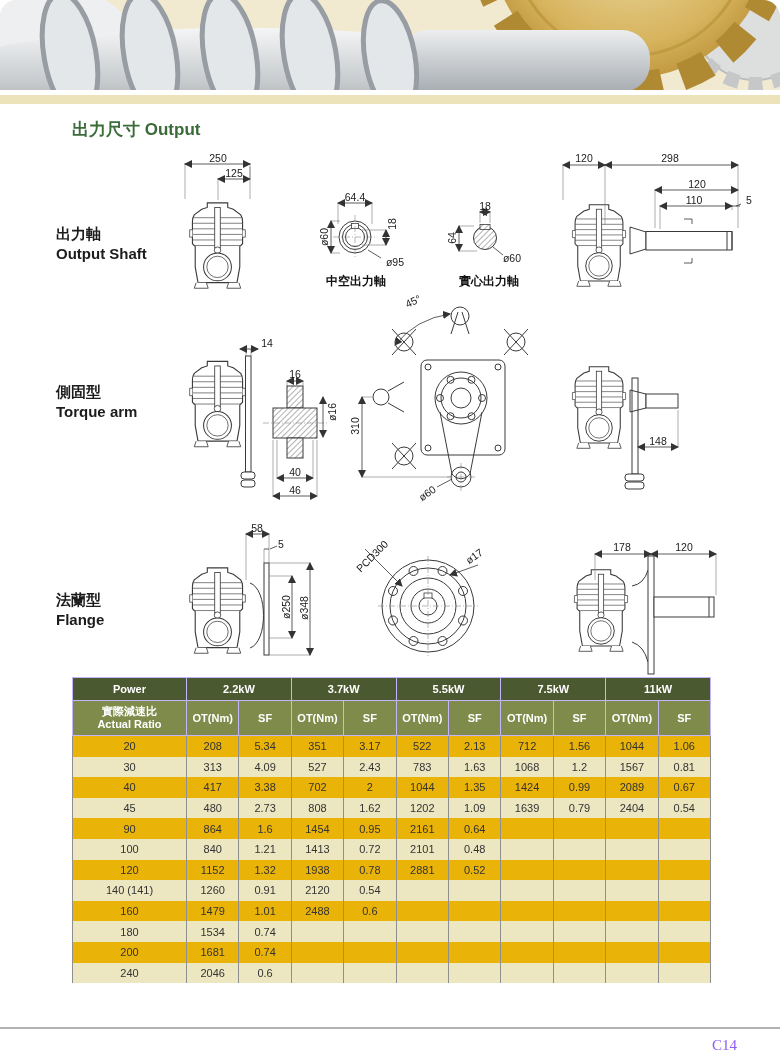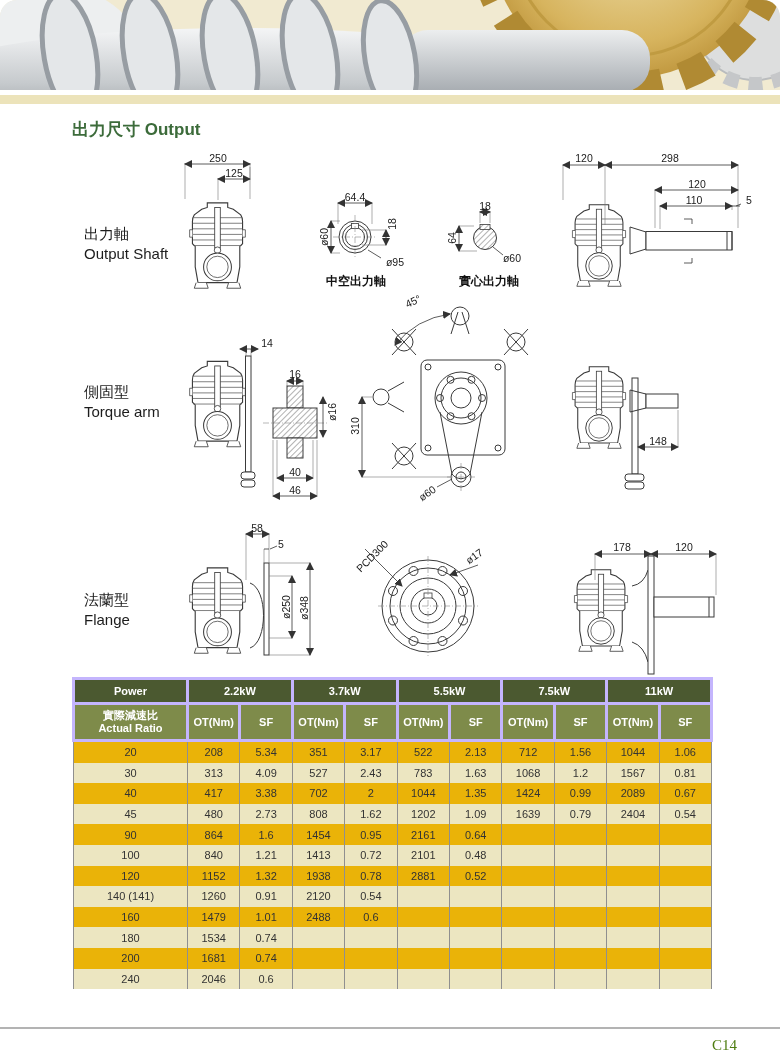--- a/index.html
+++ b/index.html
@@ -1,46 +1,46 @@
 <!DOCTYPE html>
 <html><head>
 <meta charset="utf-8">
 <style>
   html,body{margin:0;padding:0;background:#fff;}
   #page{position:relative;width:780px;height:1060px;background:#fff;overflow:hidden;
         font-family:"Liberation Sans","DejaVu Sans",sans-serif;color:#222;border-radius:17px;}
   .band{position:absolute;left:0;top:95px;width:780px;height:9px;background:#ece3ba;}
   .title{position:absolute;left:72px;top:118px;font-size:17px;font-weight:bold;color:#3c6b3a;}
-  .sec-label{position:absolute;left:84px;font-size:15px;color:#1c1c1c;line-height:20px;white-space:nowrap;}
+  .sec-label{position:absolute;left:56px;font-size:15px;color:#1c1c1c;line-height:20px;white-space:nowrap;font-weight:bold;}
   svg.draw{position:absolute;left:0;}
   .dim{position:absolute;font-size:10.5px;color:#1a1a1a;white-space:nowrap;
        transform:translate(-50%,-50%);}
   .dim.v{transform:translate(-50%,-50%) rotate(-90deg);}
   .dim.r25{transform:translate(-50%,-50%) rotate(-25deg);}
   .dim.r35{transform:translate(-50%,-50%) rotate(-35deg);}
   .dim.r45{transform:translate(-50%,-50%) rotate(-45deg);}
   .cap{position:absolute;font-size:12px;font-weight:600;color:#111;transform:translate(-50%,-50%);white-space:nowrap;}
   
   .spec{position:absolute;left:72px;top:677px;width:638px;border-collapse:collapse;
         table-layout:fixed;font-size:11px;}
-  .spec th{color:#fff;font-weight:bold;padding:0;text-align:center;border:3px solid #c4b5fd;}
+  .spec th{color:#fff;font-weight:bold;padding:0;text-align:center;border:1px solid #c4b5fd;}
   .spec thead tr.r1 th{background:#4b5930;height:22px;}
   .spec thead tr.r2 th{background:#7e8b4a;height:34px;}
   .spec thead .two-line{line-height:13px;}
   .spec tbody td{height:20.6px;padding:0;text-align:center;color:#333;
         border-left:1px solid #8f8f8f;border-right:1px solid #8f8f8f;
         border-top:none;border-bottom:none;}
   .spec tbody tr{background:#eab308;}
   .spec tbody tr.alt{background:#ece6c1;}
   
   .footline{position:absolute;left:0;top:1027px;width:780px;height:2px;background:#b3b3b3;}
   .logo{position:absolute;left:617px;top:1033px;display:flex;align-items:center;gap:6px;margin-top:44px;}
   .brand{font-size:15px;font-weight:bold;color:#cf1f26;letter-spacing:1px;}
   .pageno{position:absolute;left:712px;top:1037px;font-family:"Liberation Serif",serif;
-          font-size:15px;color:#4d7c0f;}
+          font-size:15px;color:#8b5cf6;}
   .ln{stroke:#3a3a3a;stroke-width:1;fill:none;}
   .dimln{stroke:#333;stroke-width:0.8;fill:none;}
   .extln{stroke:#777;stroke-width:0.6;fill:none;}
   .cl{stroke:#888;stroke-width:0.6;fill:none;stroke-dasharray:6 2 1 2;}
 </style>
 </head>
 <body>
 
 <div id="page">
 

